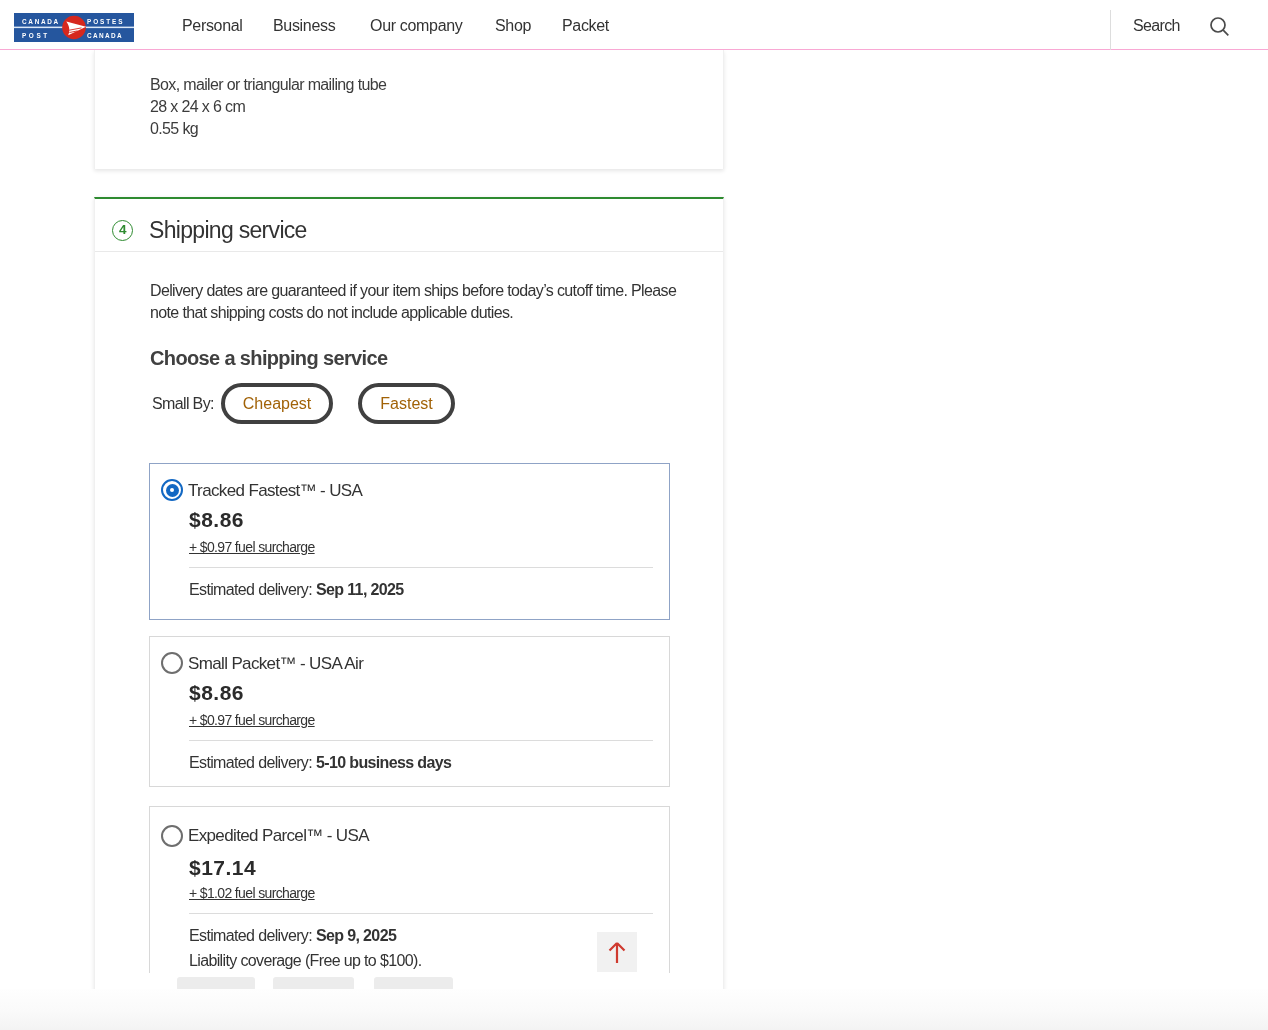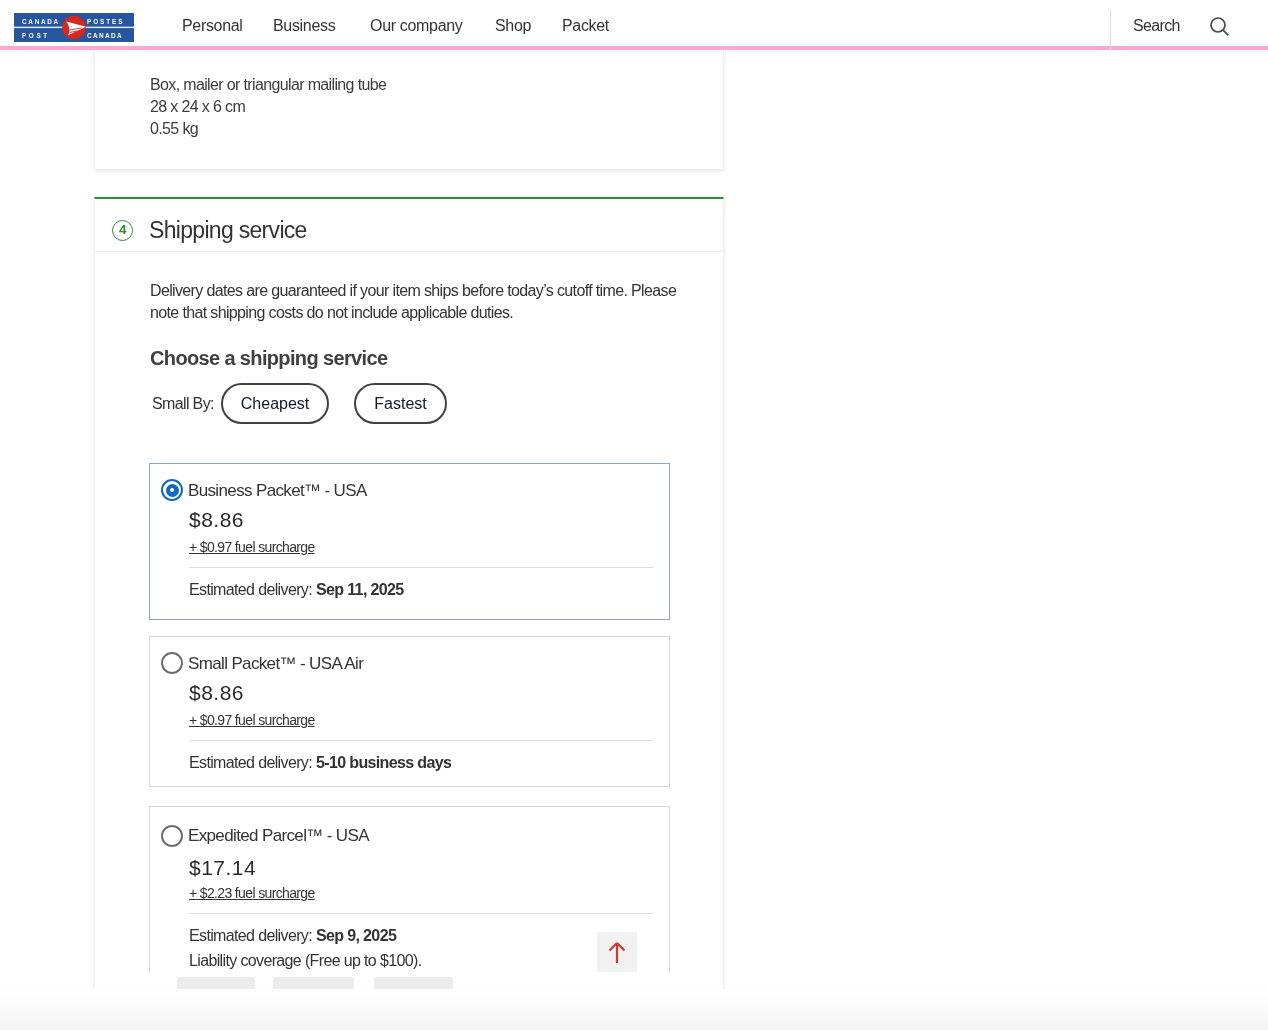--- a/index.html
+++ b/index.html
@@ -18,21 +18,21 @@
     background: #ffffff;
     overflow: hidden;
   }
 
   
   .header {
     position: absolute;
     top: 0; left: 0;
     width: 1268px; height: 50px;
     background: #ffffff;
-    border-bottom: 4px solid #f9a8d4;
+    border-bottom: 1px solid #f9a8d4;
     z-index: 30;
   }
   .logo {
     position: absolute;
     left: 14px; top: 13px;
     width: 120px; height: 29px;
     cursor: pointer;
   }
   .nav-item {
     position: absolute;
@@ -153,26 +153,26 @@
     display: flex;
     align-items: center;
   }
   .sort-by-label {
     font-size: 16px;
     color: #333333;
     margin-right: 7px;
   }
   .pill {
     height: 41px;
-    border: 2px solid #404040;
+    border: 4px solid #404040;
     border-radius: 21px;
     background: #ffffff;
     font-family: inherit;
     font-size: 16px;
-    color: #0f172a;
+    color: #a16207;
     padding: 0 18px;
     cursor: pointer;
   }
   .pill + .pill { margin-left: 25px; }
 
   
   .options {
     position: absolute;
     left: 54px; top: 264px;
     width: 521px;
@@ -221,21 +221,21 @@
     font-size: 17px;
     line-height: 24px;
     color: #333333;
   }
   .opt-price {
     position: absolute;
     left: 39px; top: 41px;
     font-size: 21px;
     line-height: 29px;
     letter-spacing: 0.5px;
-    font-weight: normal;
+    font-weight: bold;
     color: #2b2b2b;
   }
   .opt-surcharge {
     position: absolute;
     left: 39px; top: 74px;
     font-size: 14px;
     line-height: 18px;
     color: #333333;
     text-decoration: underline;
   }
@@ -362,21 +362,21 @@
         <button class="pill">Cheapest</button>
         <button class="pill">Fastest</button>
       </div>
 
       <div class="options">
 
         <div class="option opt-1 selected">
           <span class="radio">
               <span class="radio-dot"></span>
             </span>
-          <div class="opt-title">Business Packet™ - USA</div>
+          <div class="opt-title">Tracked Fastest™ - USA</div>
           <div class="opt-price">$8.86</div>
           <div class="opt-surcharge">+ $0.97 fuel surcharge</div>
           <div class="opt-divider"></div>
           <div class="opt-delivery">
             <span class="delivery-label">Estimated delivery:</span><span class="delivery-value">Sep 11, 2025</span>
           </div>
         </div>
 
         <div class="option opt-2">
           <span class="radio"></span>
@@ -386,21 +386,21 @@
           <div class="opt-divider"></div>
           <div class="opt-delivery">
             <span class="delivery-label">Estimated delivery:</span><span class="delivery-value">5-10 business days</span>
           </div>
         </div>
 
         <div class="option opt-3">
           <span class="radio"></span>
           <div class="opt-title">Expedited Parcel™ - USA</div>
           <div class="opt-price">$17.14</div>
-          <div class="opt-surcharge">+ $2.23 fuel surcharge</div>
+          <div class="opt-surcharge">+ $1.02 fuel surcharge</div>
           <div class="opt-divider"></div>
           <div class="opt-delivery">
             <span class="delivery-label">Estimated delivery:</span><span class="delivery-value">Sep 9, 2025</span>
           </div>
           <div class="opt-extra">Liability coverage (Free up to $100).</div>
         </div>
 
       </div>
     </div>
   </div>

